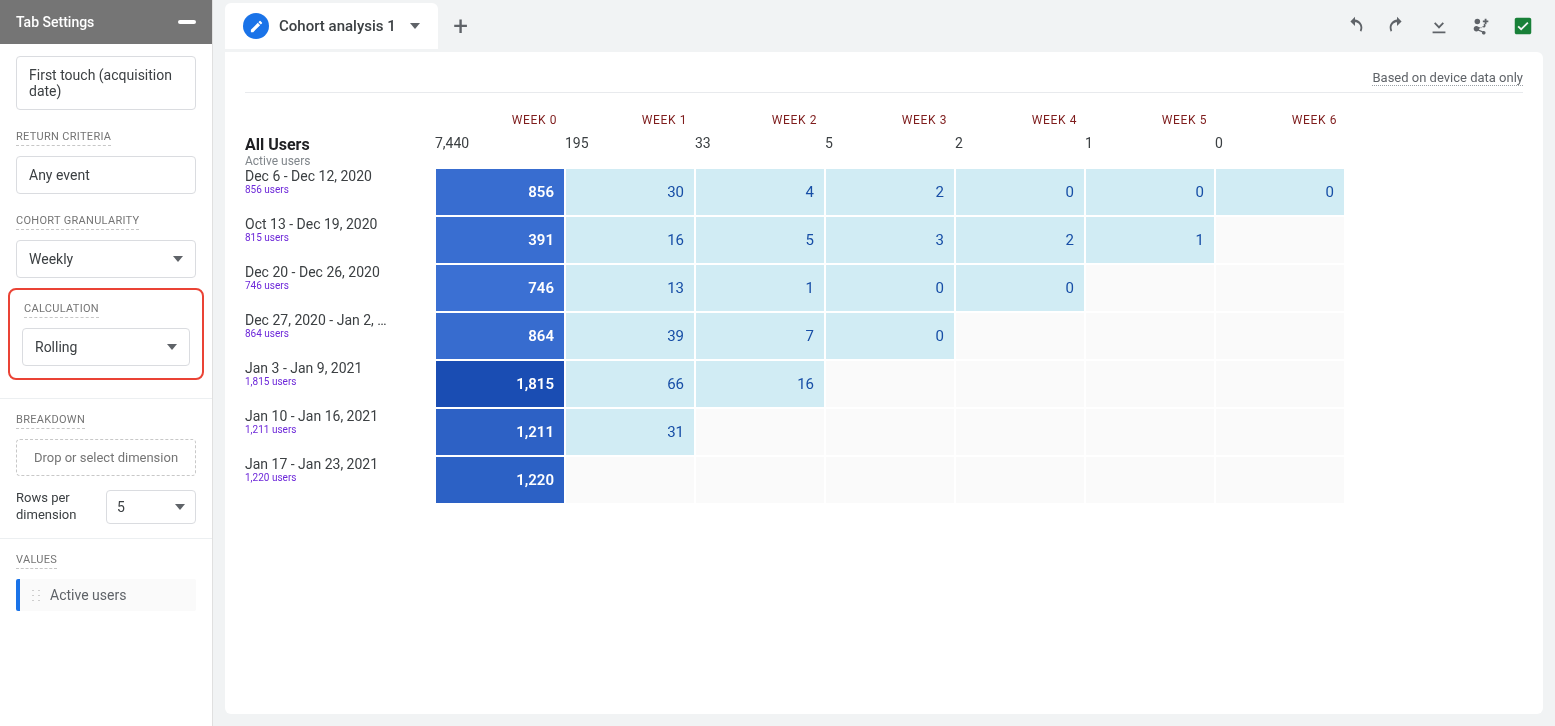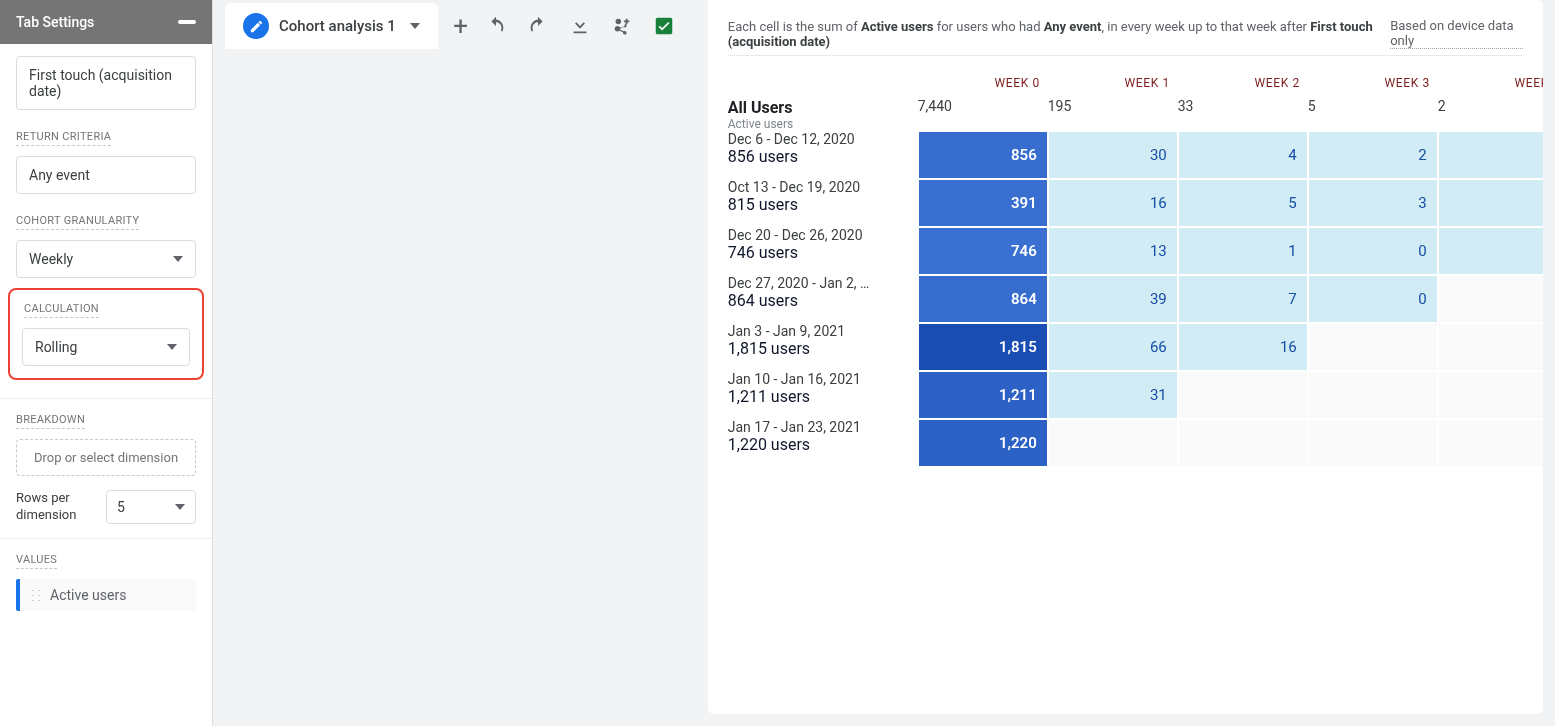--- a/index.html
+++ b/index.html
@@ -107,21 +107,21 @@
     background:
       radial-gradient(#bbb 1px, transparent 1.2px) 0 0/6px 5px;
     opacity:.7;
   }
 
   
   .main {
     flex: 1;
     background: #f1f3f4;
     display: flex;
-    flex-direction: row;
+    flex-direction: column;
     min-width: 0;
   }
   .tabbar {
     display: flex; align-items: center;
     height: 52px;
     padding: 0 12px;
     background: #f1f3f4;
   }
   .tab {
     background: #fff;
@@ -184,21 +184,21 @@
     padding: 10px 8px 8px;
     text-align: right;
     font-size: 12px;
     color: #7f1d1d;
     letter-spacing: .6px;
   }
   .hdr.first { text-align:left; }
   .total-row .big { font-size:16px; font-weight:700; color:#202124;}
   .total-row .sub { font-size:12px; color:#80868b;}
   .cohort-row .date { font-size: 14px; color:#3c4043; white-space:nowrap; overflow:hidden; text-overflow:ellipsis; }
-  .cohort-row .users { font-size: 16px; color:#0f172a; }
+  .cohort-row .users { font-size: 10px; color:#6d28d9; }
   .cell {
     text-align:right;
     padding: 14px 10px;
     font-size: 15px;
     border: 1px solid #fff;
   }
   .cell.dark { color:#fff; font-weight:600;}
   .cell.light { color:#174ea6; }
   .cell.empty { background: #fafafa; color: transparent; }
 </style>
@@ -300,23 +300,20 @@
       <div class="tool-btn green">
           <svg viewBox="0 0 24 24">
             <path d="M19 3H5c-1.1 0-2 .9-2 2v14c0 1.1.9 2 2 2h14c1.1 0 2-.9 2-2V5c0-1.1-.9-2-2-2zm-9 14l-4-4 1.4-1.4L10 14.2l6.6-6.6L18 9l-8 8z"></path>
           </svg>
         </div>
     </div>
   </div>
 
   <div class="report">
     <div class="caption-row">
-      <span>
-        <span>Each cell is the sum of </span><b>Active users</b><span> for users who had </span><b>Any event</b><span>, in every week up to that week after </span><b>First touch (acquisition date)</b>
-      </span>
       <span class="device-note">Based on device data only</span>
     </div>
 
     <div class="grid" id="cohort-grid">
         <div class="hdr first"></div>
         <div class="hdr">WEEK 0</div>
         <div class="hdr">WEEK 1</div>
         <div class="hdr">WEEK 2</div>
         <div class="hdr">WEEK 3</div>
         <div class="hdr">WEEK 4</div>

